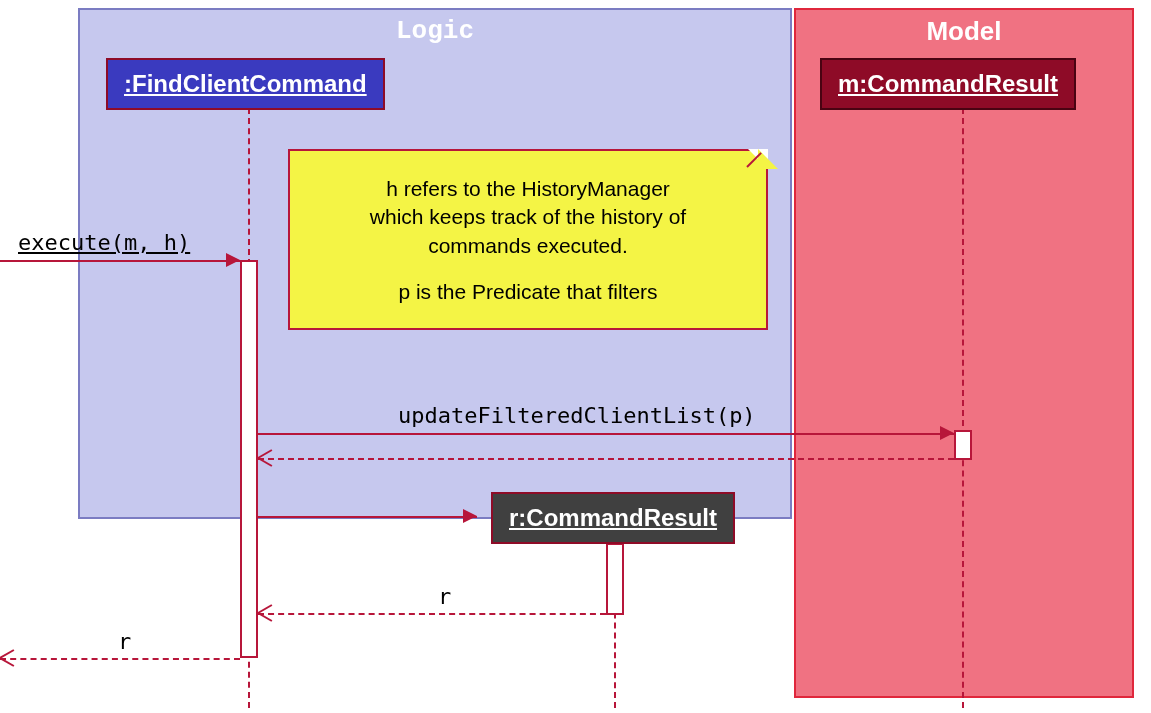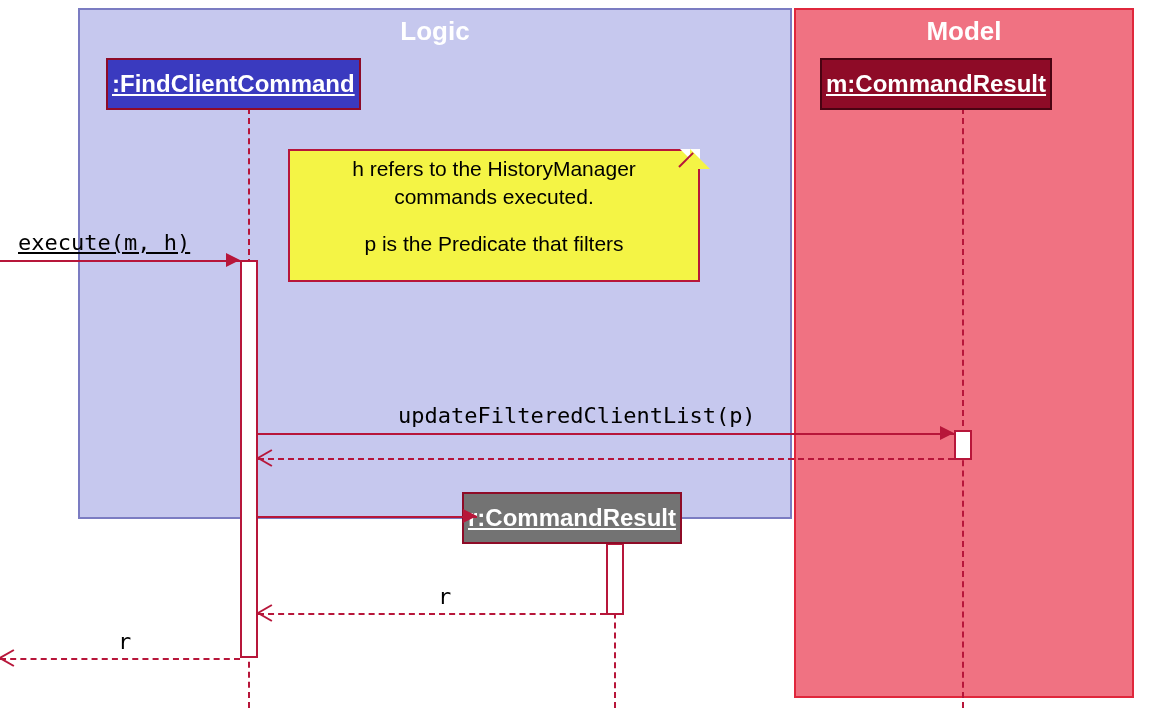--- a/index.html
+++ b/index.html
@@ -20,58 +20,59 @@
   
   .participant-box {
     position: absolute;
     border: 2px solid;
   }
   .logic-box {
     left: 0; top: 0;
     width: 714px; height: 511px;
     background: #c6c8ee;
     border-color: #7b7cc2;
+    font-family: Liberation Mono, monospace;
   }
   .model-box {
     left: 716px; top: 0;
     width: 340px; height: 690px;
     background: #f07282;
     border-color: #e0273c;
   }
   .participant-label {
     position: absolute;
     top: 6px; left: 0; right: 0;
     text-align: center;
     font-size: 26px;
     font-weight: 700;
     color: #fff;
   }
   
   .object-header {
     position: absolute;
-    padding: 10px 4px;
+    padding: 10px 16px;
     font-size: 24px;
     font-weight: 700;
     color: #fff;
     text-decoration: underline;
     border: 2px solid;
   }
   .obj-findclient {
     left: 28px; top: 50px;
     background: #3a3abf;
     border-color: #8e0b27;
   }
   .obj-modelmgr {
     left: 742px; top: 50px;
     background: #8e0b27;
     border-color: #4a0312;
   }
   .obj-cmdresult {
-    left: 384px; top: 484px;
-    background: #737373;
+    left: 413px; top: 484px;
+    background: #404040;
     border-color: #8e0b27;
   }
   
   .lifeline {
     position: absolute;
     border-left: 2px dashed #b7163a;
     width: 0;
   }
   .ll-findclient { left: 170px; top: 100px; height: 600px; }
   .ll-modelmgr   { left: 884px; top: 100px; height: 600px; }
@@ -82,24 +83,24 @@
     background: #fff;
     border: 2px solid #b7163a;
   }
   .act-findclient { left: 162px; top: 252px; width: 18px; height: 398px; }
   .act-modelmgr   { left: 876px; top: 422px; width: 18px; height: 30px; }
   .act-cmdresult  { left: 528px; top: 535px; width: 18px; height: 72px; }
   
   .note {
     position: absolute;
     left: 210px; top: 141px;
-    width: 412px;
+    width: 480px;
     background: #f4f445;
     border: 2px solid #b7163a;
-    padding: 4px 20px 22px 20px;
+    padding: 24px 20px 22px 20px;
     font-size: 21px;
     text-align: center;
     line-height: 1.35;
   }
   .note .corner {
     position: absolute;
     right: -2px; top: -2px;
     width: 0; height: 0;
     border-top: 20px solid #fff;
     border-left: 20px solid transparent;
@@ -196,20 +197,21 @@
     <span>m:CommandResult</span>
   </div>
   <div class="object-header obj-cmdresult">
     <span>r:CommandResult</span>
   </div>
 
   <div class="note">
     <div class="corner"></div>
     <div class="fold"></div>
     <div>h refers to the HistoryManager</div>
+    <div>which keeps track of the history of</div>
     <div>commands executed.</div>
     <div style="height:18px"></div>
     <div>p is the Predicate that filters</div>
   </div>
 
   <div class="msg" style="left:-78px; top:252px; width:240px;">
     <div class="line solid"></div>
     <div class="head-right closed"></div>
   </div>
   <div class="msg-label" style="left:-60px; top:222px;text-decoration:underline;">execute(m, h)</div>

